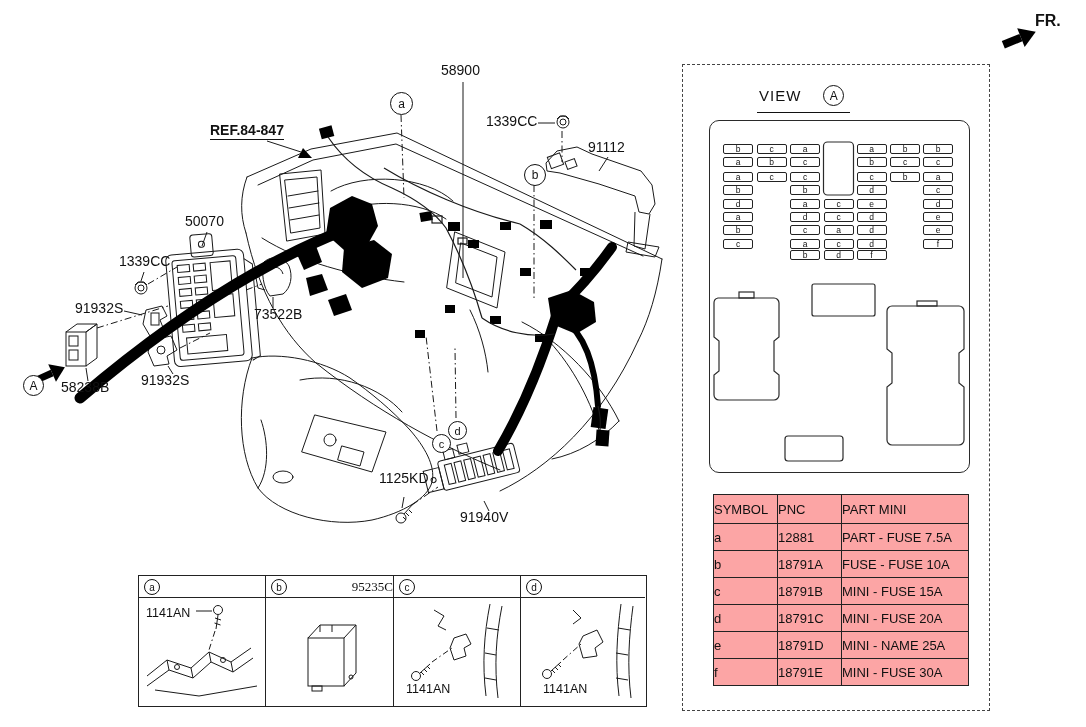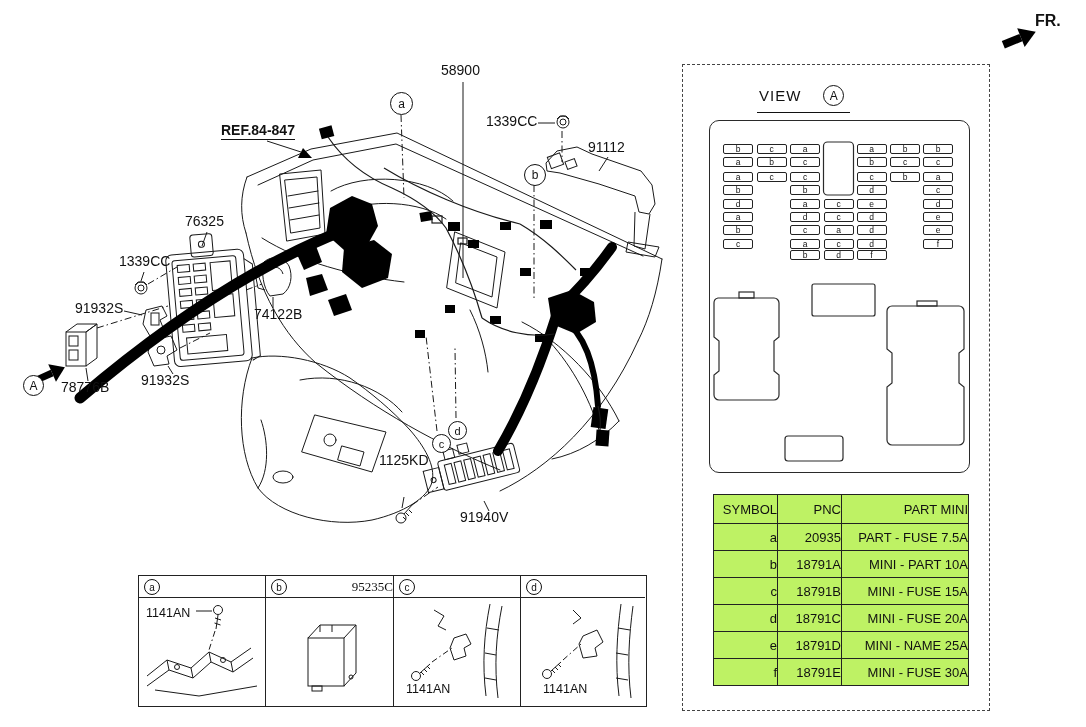--- a/index.html
+++ b/index.html
@@ -19,22 +19,22 @@
   .view-hdr{position:absolute;left:26px;top:20px;display:flex;align-items:center;gap:22px;
             border-bottom:1.3px solid #111;padding:0 6px 6px 2px;margin-left:48px;}
   .view-hdr .vtitle{font-size:15px;letter-spacing:1px;}
   .view-hdr .vcircle{width:19px;height:19px;border:1.5px solid #111;border-radius:50%;
             display:flex;align-items:center;justify-content:center;font-size:12px;}
   .fusebox{position:absolute;left:26px;top:55px;width:259px;height:351px;
            border:1.4px solid #2a2a2a;border-radius:10px;}
   .fuse{position:absolute;width:28px;height:8px;border:1px solid #222;border-radius:2px;
         font-size:8.5px;line-height:8px;text-align:center;background:#fff;}
   .symtable{position:absolute;left:30px;top:429px;border-collapse:collapse;}
-  .symtable th,.symtable td{border:1.4px solid #222;text-align:right;font-weight:normal;
-        font-size:13px;padding:0;background:#bef264;}
+  .symtable th,.symtable td{border:1.4px solid #222;text-align:left;font-weight:normal;
+        font-size:13px;padding:0;background:#fca5a5;}
   .symtable th{height:28px;}
   .symtable td{height:26px;}
   .col-sym{width:63px;}.col-pnc{width:63px;}.col-name{width:126px;}
   
   .dtable{position:absolute;left:138px;top:575px;width:507px;height:130px;display:flex;
           border:1.4px solid #222;z-index:4;background:#fff;}
   .dcell{position:relative;border-right:1.4px solid #222;flex:0 0 auto;}
   .dcell:last-child{border-right:none;}
   .dhead{position:relative;height:21px;border-bottom:1.2px solid #222;}
   .dmarker{position:absolute;left:5px;top:3px;width:14px;height:14px;border:1.2px solid #111;
@@ -241,30 +241,30 @@
       <polygon points="1021,28 1037,38 1021,48"></polygon>
     </g>
     <g fill="#000" transform="rotate(-24 51 373)">
       <rect x="37" y="370" width="15" height="7"></rect>
       <polygon points="52,364 66,373.5 52,383"></polygon>
     </g>
   </svg>
 
   <div class="plabel fr" style="left:1035px;top:13px">FR.</div>
   <div class="plabel" style="left:441px;top:63px">58900</div>
-  <div class="plabel ref" style="left:221px;top:123px">REF.84-847</div>
+  <div class="plabel ref" style="left:210px;top:123px">REF.84-847</div>
   <div class="plabel" style="left:486px;top:114px">1339CC</div>
   <div class="plabel" style="left:588px;top:140px">91112</div>
-  <div class="plabel" style="left:185px;top:214px">76325</div>
+  <div class="plabel" style="left:185px;top:214px">50070</div>
   <div class="plabel" style="left:119px;top:254px">1339CC</div>
   <div class="plabel" style="left:75px;top:301px">91932S</div>
-  <div class="plabel" style="left:254px;top:307px">74122B</div>
-  <div class="plabel" style="left:61px;top:380px">78776B</div>
+  <div class="plabel" style="left:254px;top:307px">73522B</div>
+  <div class="plabel" style="left:61px;top:380px">58238B</div>
   <div class="plabel" style="left:141px;top:373px">91932S</div>
-  <div class="plabel" style="left:379px;top:453px">1125KD</div>
+  <div class="plabel" style="left:379px;top:471px">1125KD</div>
   <div class="plabel" style="left:460px;top:510px">91940V</div>
 
   <div class="callout" style="left:390px;top:92px;width:21px;height:21px">a</div>
   <div class="callout" style="left:524px;top:164px;width:20px;height:20px">b</div>
   <div class="callout small" style="left:432px;top:434px;width:17px;height:17px">c</div>
   <div class="callout small" style="left:448px;top:421px;width:17px;height:17px">d</div>
   <div class="callout bold" style="left:23px;top:375px;width:19px;height:19px">A</div>
 
   <div class="panel">
     <div class="view-hdr">
@@ -341,27 +341,27 @@
       <thead>
         <tr>
           <th class="col-sym">SYMBOL</th>
           <th class="col-pnc">PNC</th>
           <th class="col-name">PART MINI</th>
         </tr>
       </thead>
       <tbody id="symbol-tbody">
           <tr>
             <td>a</td>
-            <td>20935</td>
+            <td>12881</td>
             <td>PART - FUSE 7.5A</td>
           </tr>
           <tr>
             <td>b</td>
             <td>18791A</td>
-            <td>MINI - PART 10A</td>
+            <td>FUSE - FUSE 10A</td>
           </tr>
           <tr>
             <td>c</td>
             <td>18791B</td>
             <td>MINI - FUSE 15A</td>
           </tr>
           <tr>
             <td>d</td>
             <td>18791C</td>
             <td>MINI - FUSE 20A</td>

